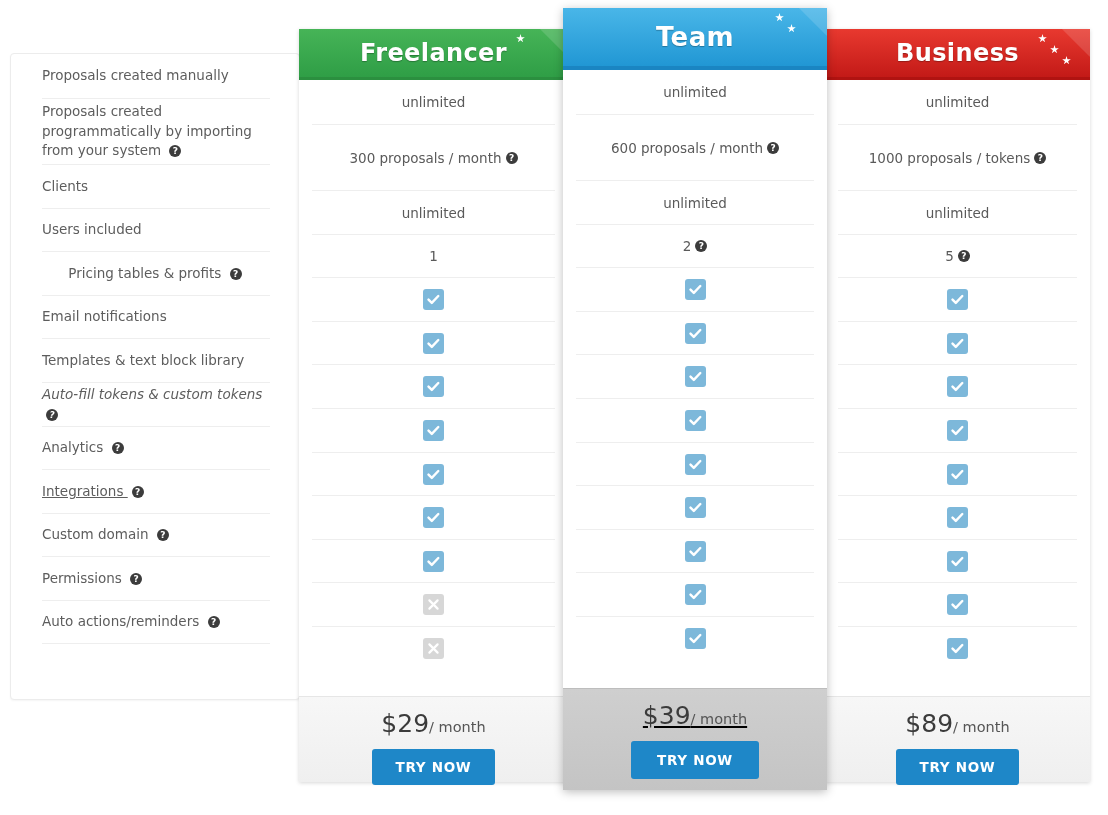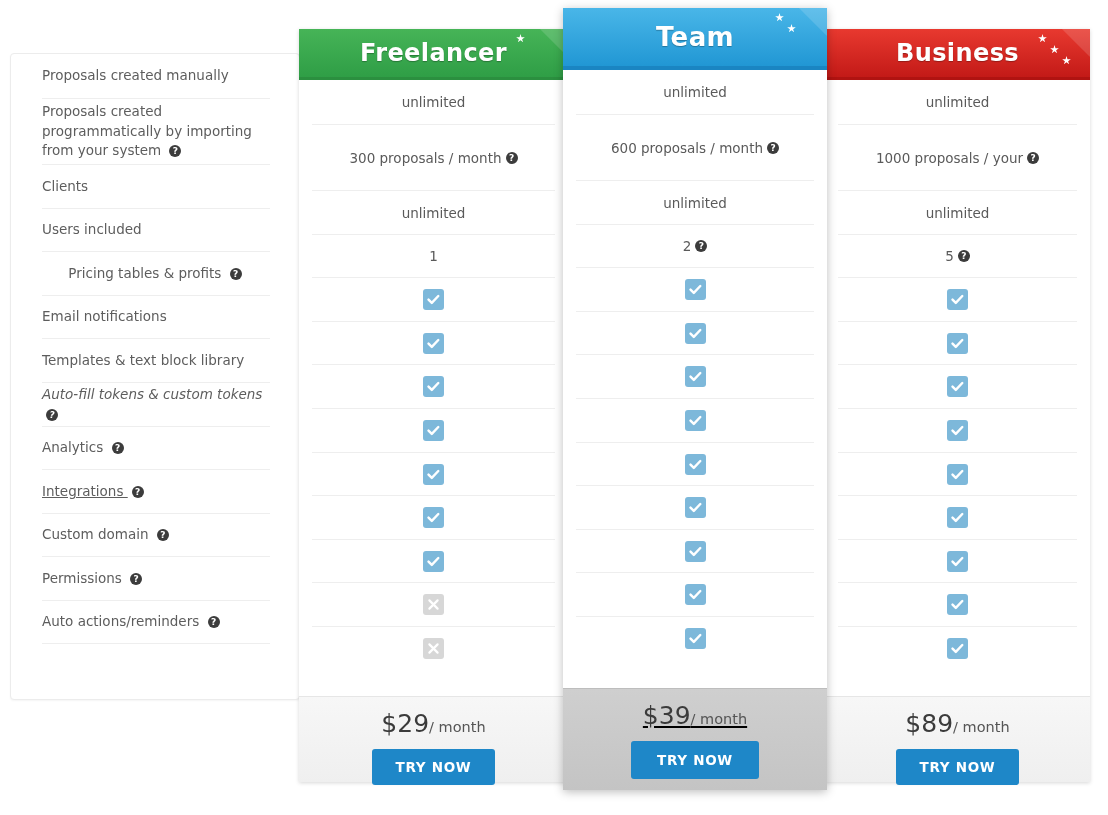--- a/index.html
+++ b/index.html
@@ -360,21 +360,21 @@
               <span class="star" style="right:28px;top:14px"></span>
               <span class="star" style="right:16px;top:25px"></span>
             </span>
           </span>
         </div>
         <div class="plan-rows">
           <div class="cell" style="height: 45px;">
             <span>unlimited</span>
           </div>
           <div class="cell" style="height: 66px;">
-            <span>1000 proposals / your</span>
+            <span>1000 proposals / tokens</span>
             <span class="qmark">?</span>
           </div>
           <div class="cell" style="height: 44px;">
             <span>unlimited</span>
           </div>
           <div class="cell" style="height: 43px;">
             <span>5</span>
             <span class="qmark">?</span>
           </div>
           <div class="cell" style="height: 44px;">

